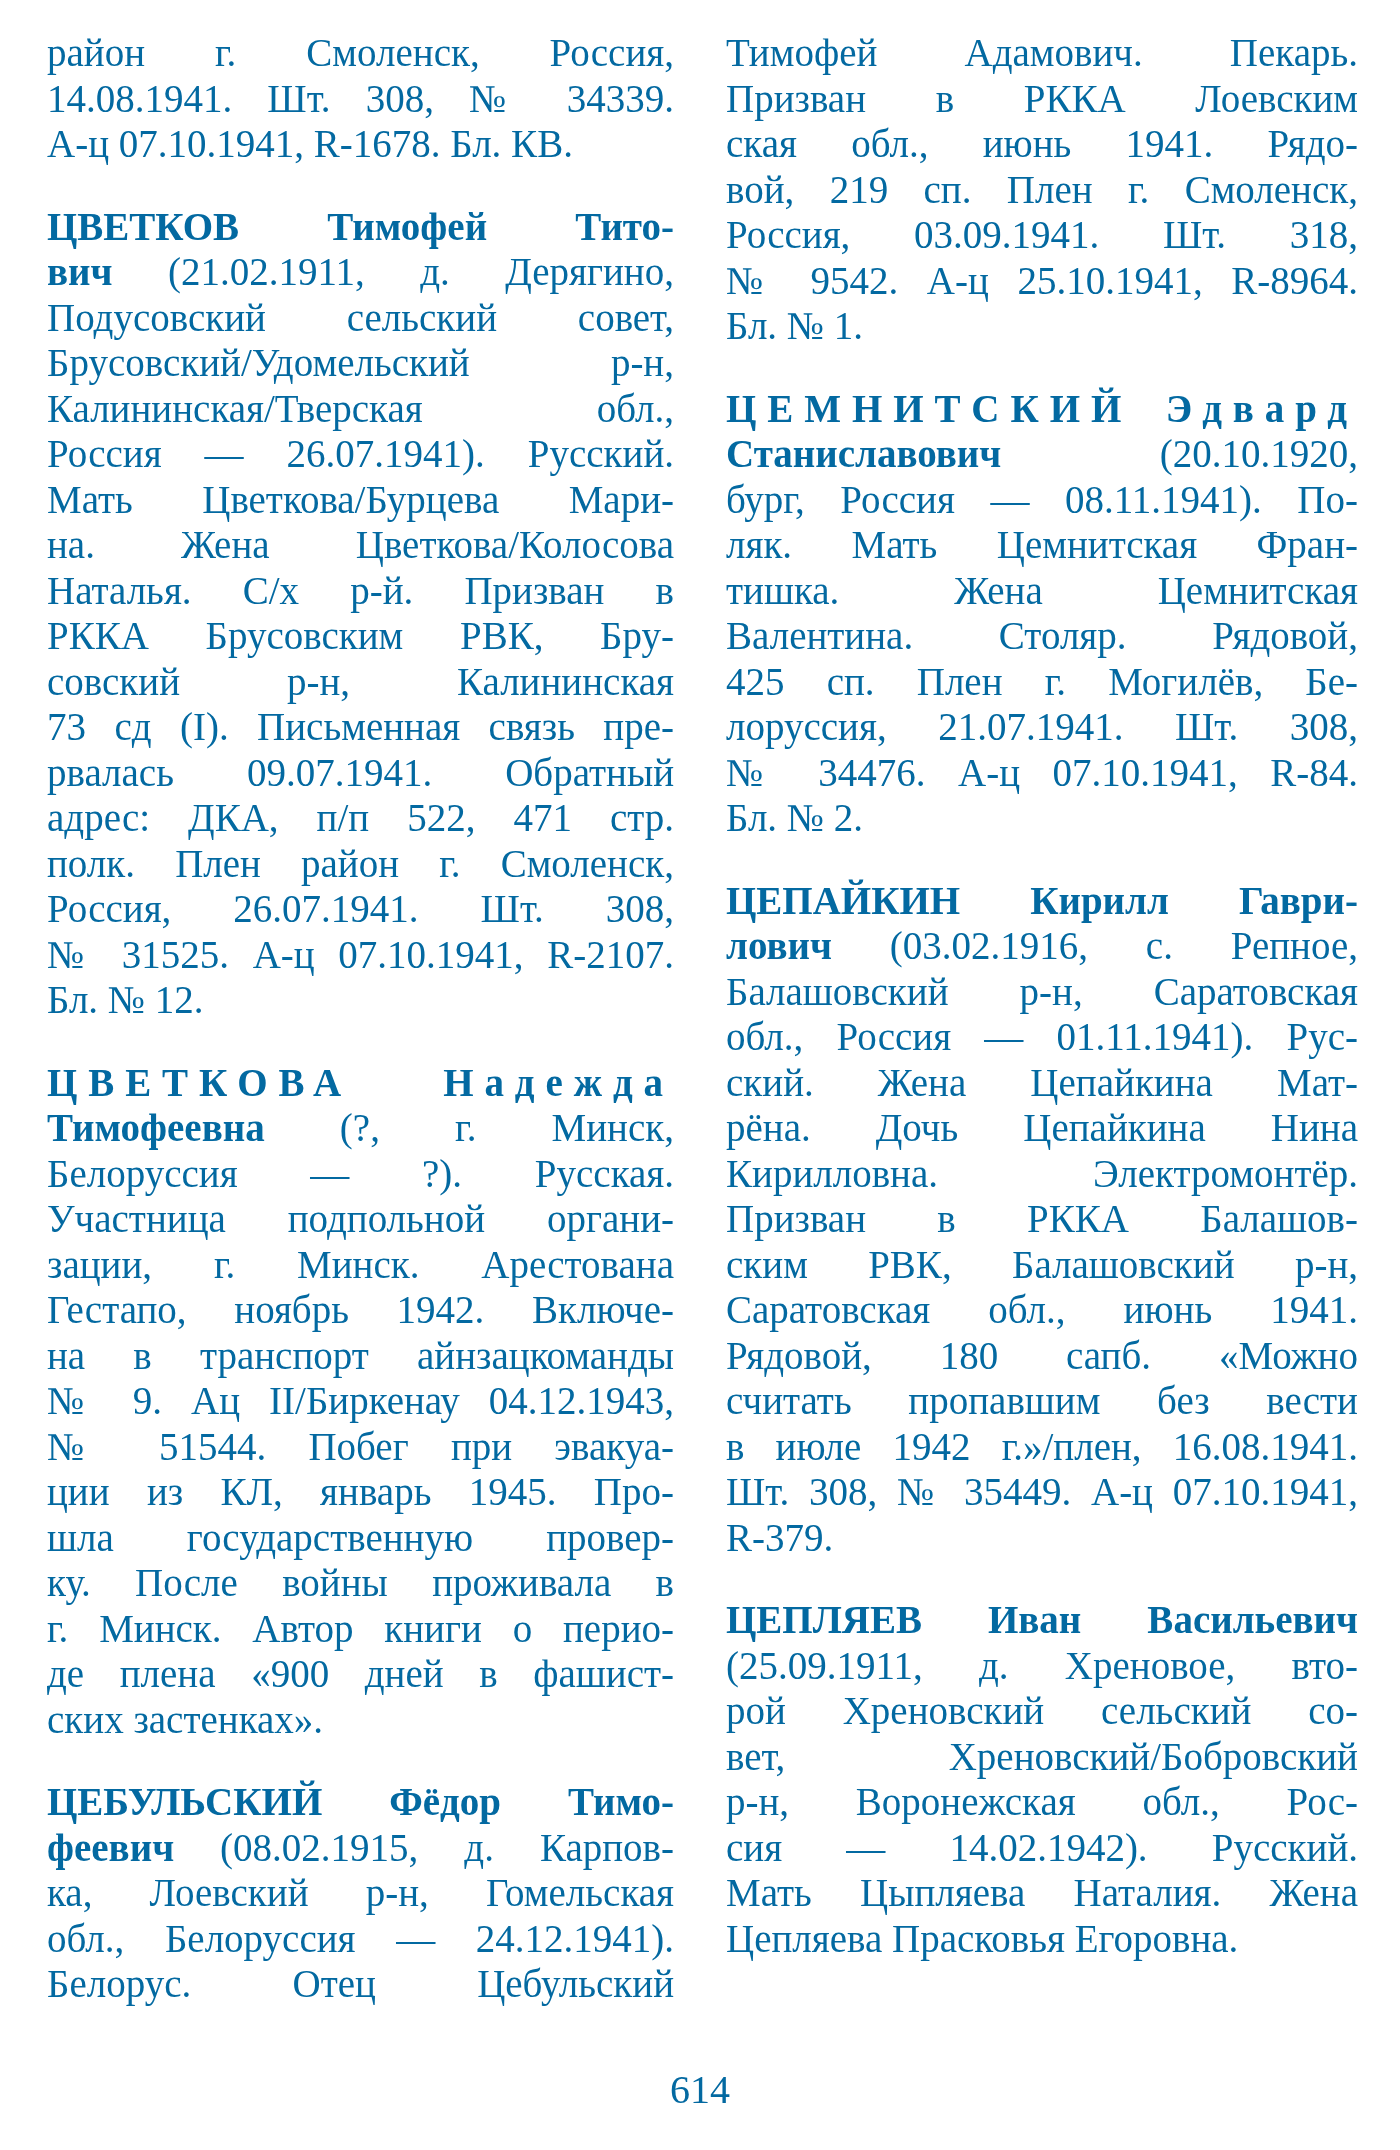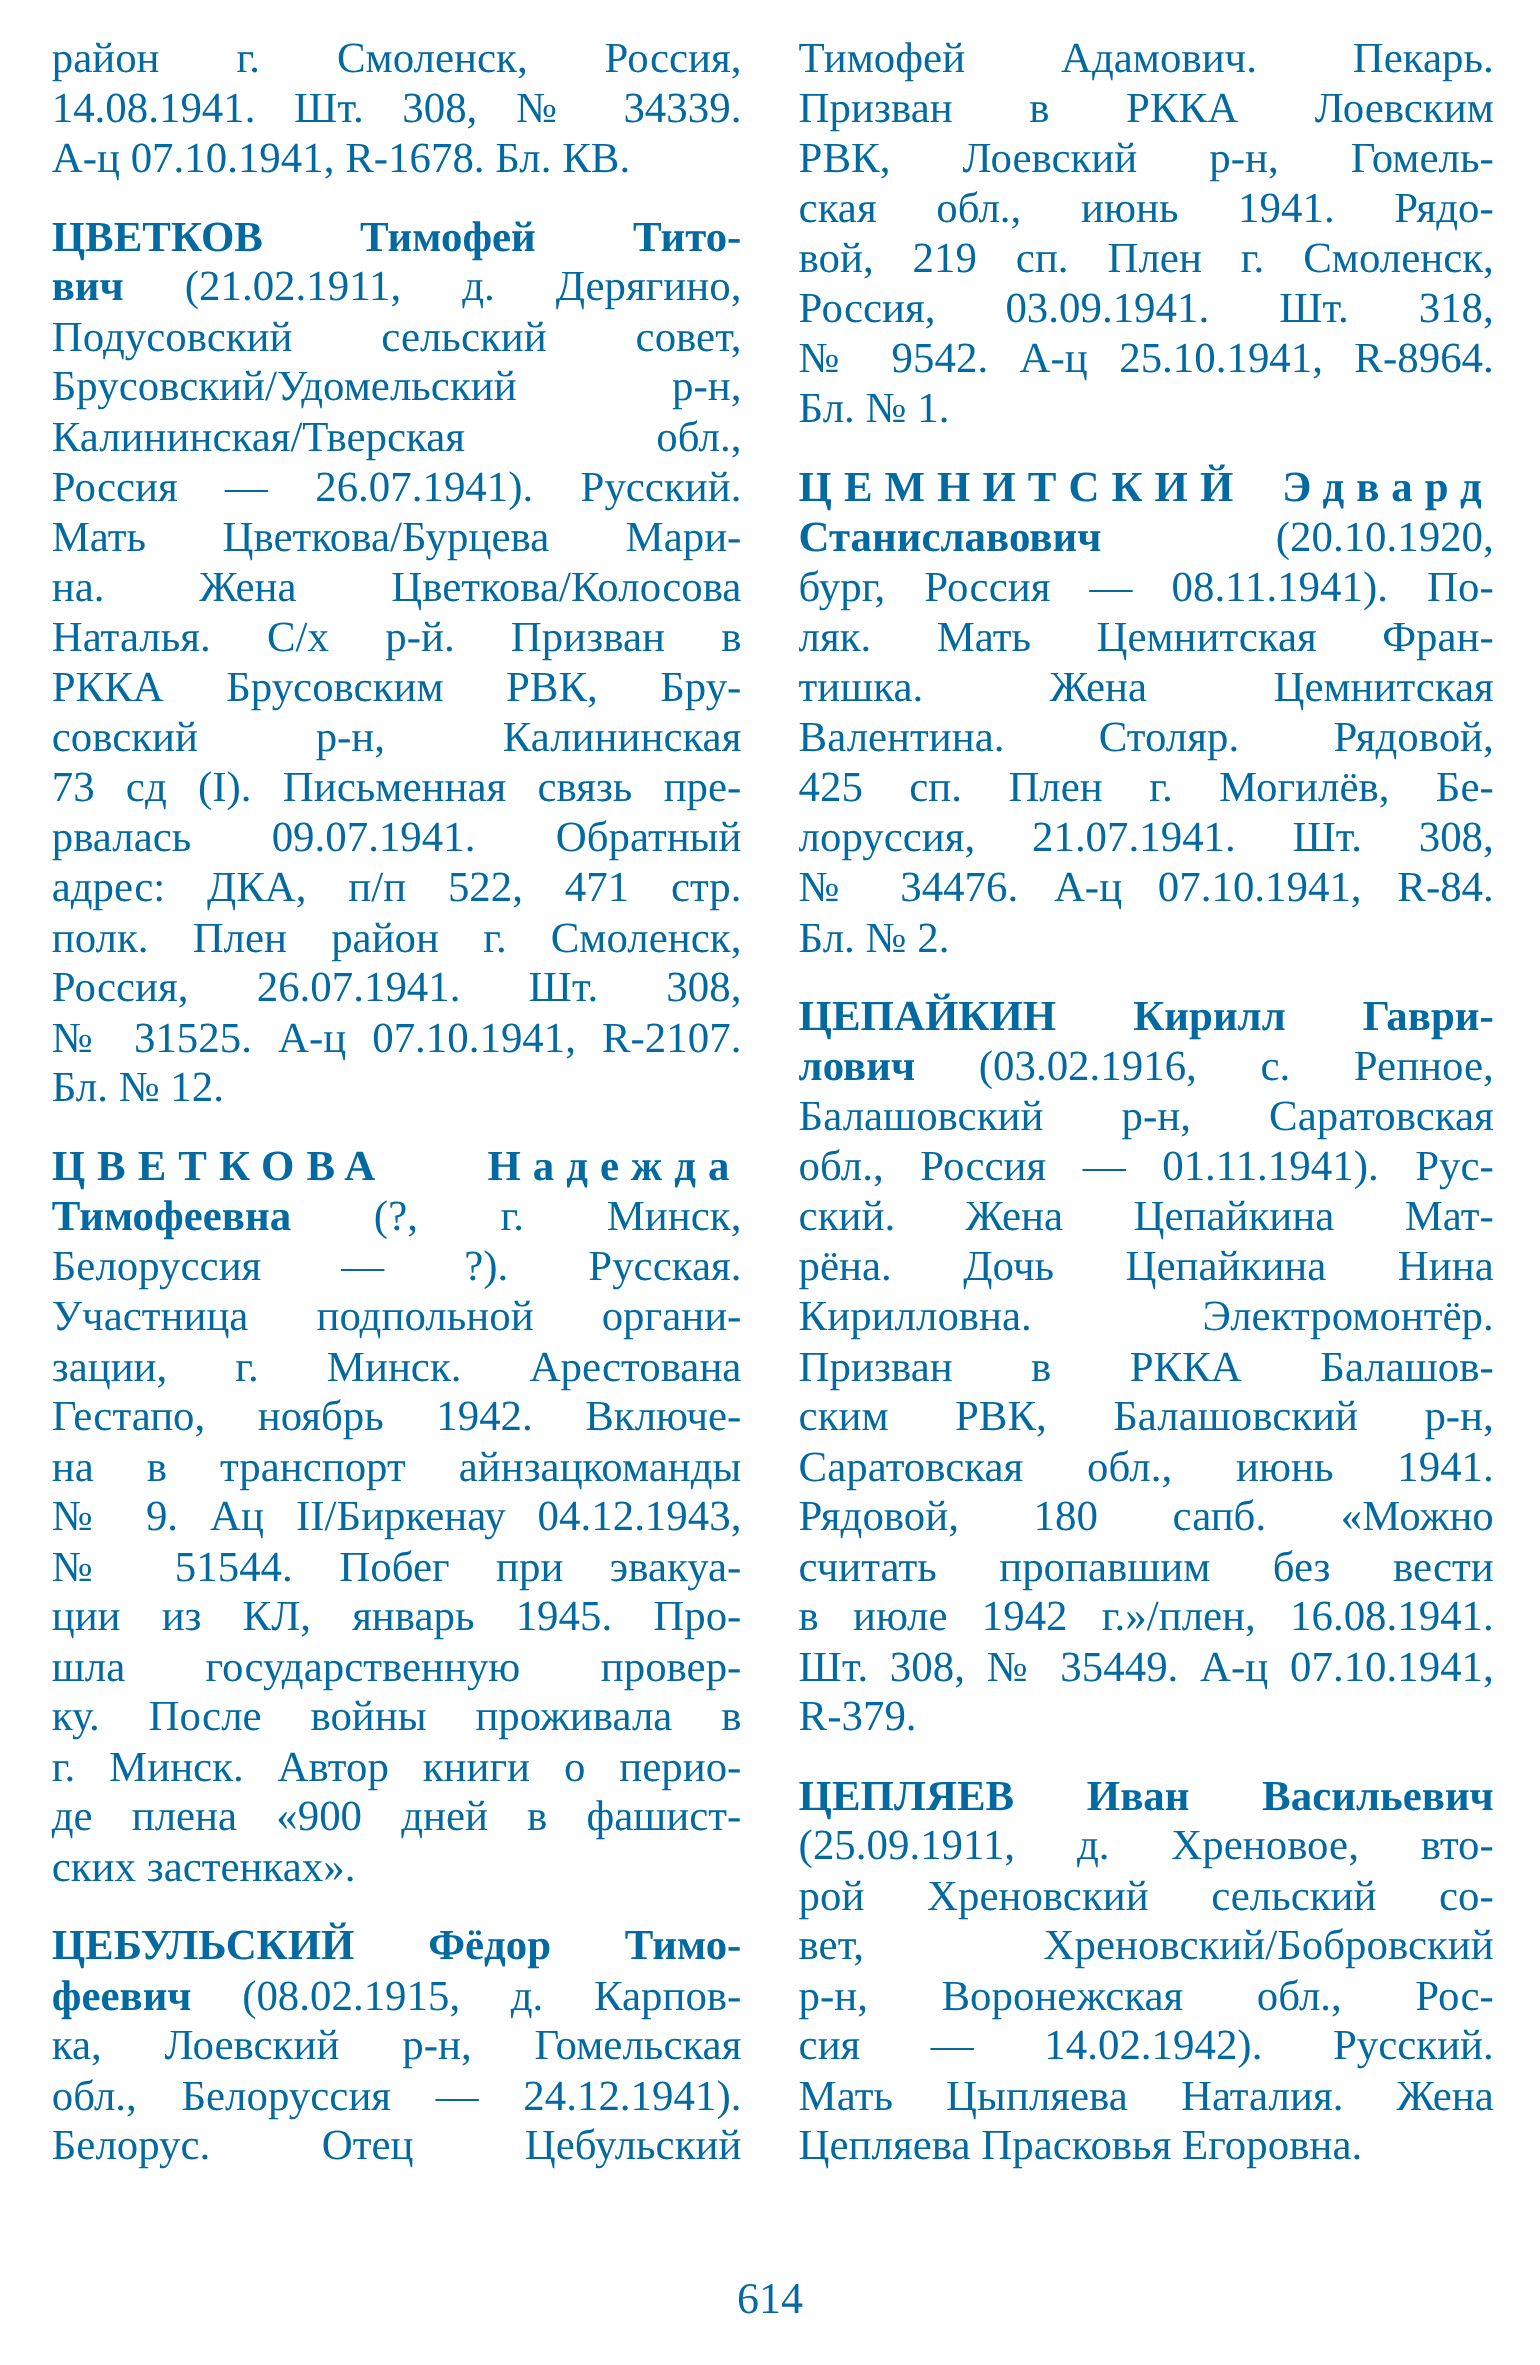--- a/index.html
+++ b/index.html
@@ -19,21 +19,21 @@
   .col {
     position: absolute;
     top: 30px;
   }
   .col-left  { left: 47px;  width: 627px; }
   .col-right { left: 726px; width: 632px; }
   .entry {
     margin: 0;
     padding: 0;
   }
-  .entry + .entry { margin-top: 26px; }
+  .entry + .entry { margin-top: 37px; }
   .ln {
     display: block;
     font-size: 39px;
     line-height: 45.5px;
     text-align: justify;
     text-align-last: justify;
     text-justify: inter-word;
     white-space: normal;
   }
   .ln.last { text-align-last: left; }
@@ -101,21 +101,20 @@
         <span class="ln"><span class="b">феевич</span><span> (08.02.1915, д. Карпов-</span></span>
         <span class="ln"><span>ка, Лоевский р-н, Гомельская</span></span>
         <span class="ln"><span>обл., Белоруссия — 24.12.1941).</span></span>
         <span class="ln"><span>Белорус. Отец Цебульский</span></span>
       </p>
     </div>
   <div class="col col-right" id="col-right">
       <p class="entry">
         <span class="ln"><span>Тимофей Адамович. Пекарь.</span></span>
         <span class="ln"><span>Призван в РККА Лоевским</span></span>
-        <span class="ln"><span>РВК, Лоевский р-н, Гомель-</span></span>
         <span class="ln"><span>ская обл., июнь 1941. Рядо-</span></span>
         <span class="ln"><span>вой, 219 сп. Плен г. Смоленск,</span></span>
         <span class="ln"><span>Россия, 03.09.1941. Шт. 318,</span></span>
         <span class="ln"><span>№ 9542. А-ц 25.10.1941, R-8964.</span></span>
         <span class="ln last"><span>Бл. № 1.</span></span>
       </p>
       <p class="entry">
         <span class="ln sp"><span class="b">ЦЕМНИТСКИЙ Эдвард</span></span>
         <span class="ln"><span class="b">Станиславович</span><span> (20.10.1920,</span></span>
         <span class="ln"><span>бург, Россия — 08.11.1941). По-</span></span>

